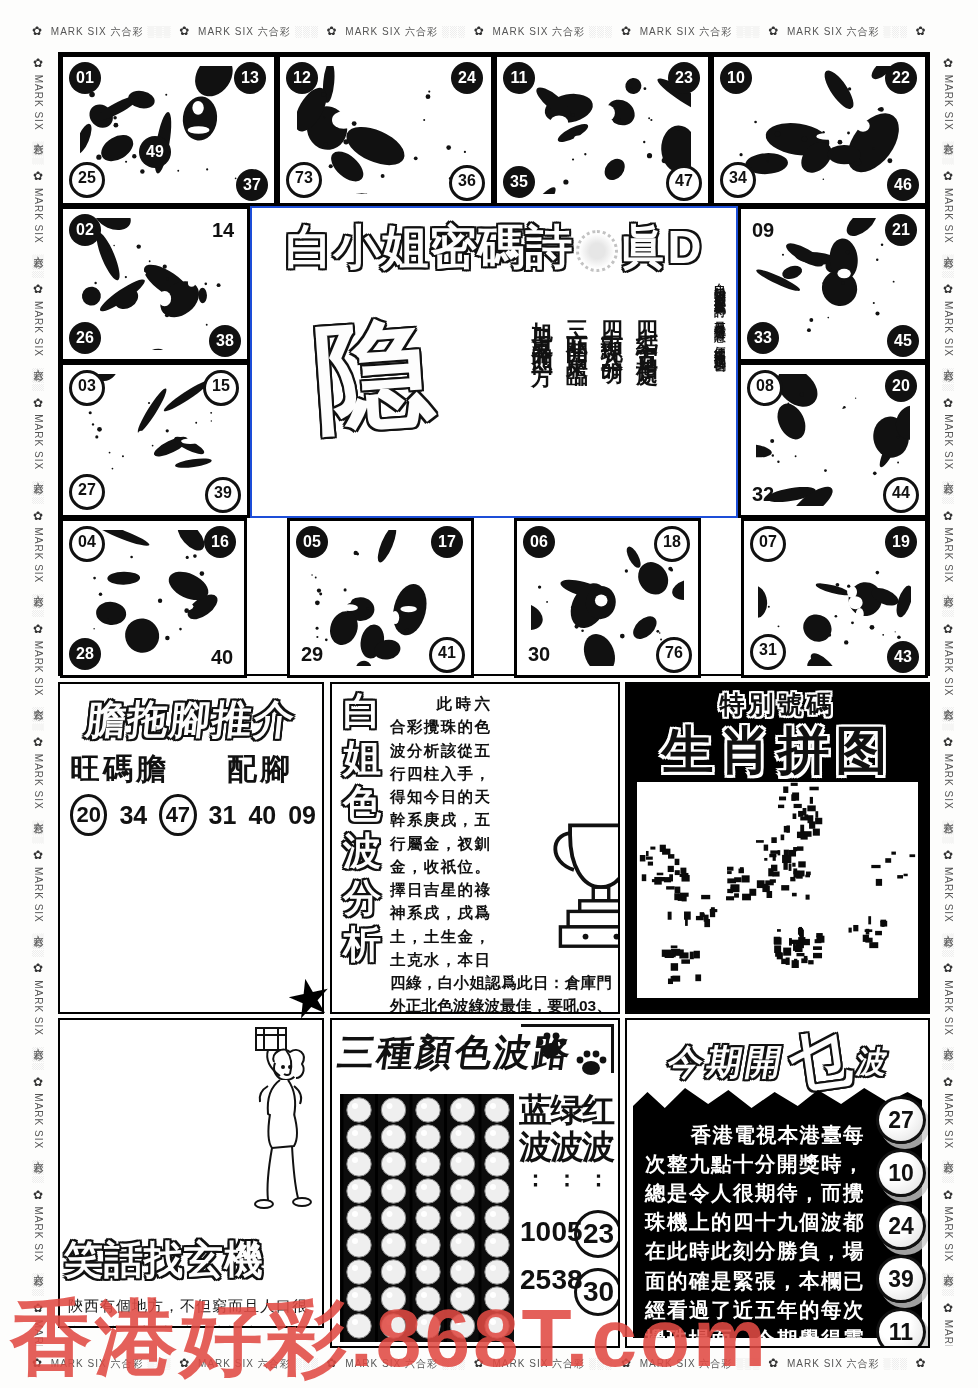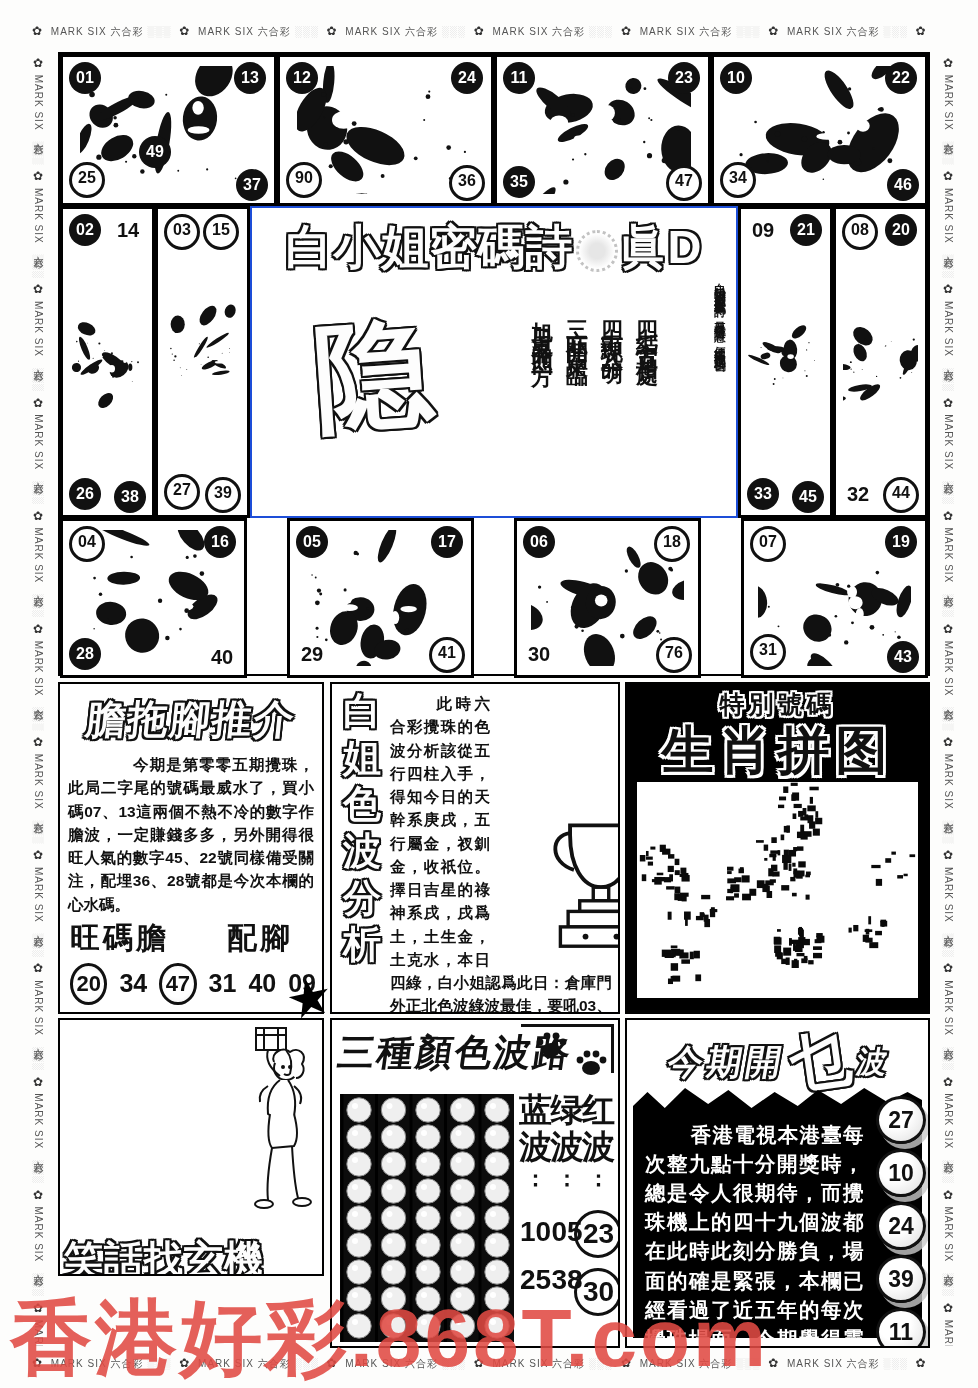--- a/index.html
+++ b/index.html
@@ -13,21 +13,21 @@
   .strip-left{left:28px;}
   .strip-right{left:938px;}
   .strip .flower{font-size:12px;color:#333;margin:0 4px;}
   .strip .shade{color:#c9c9c9;}
   
   .zwrap{position:absolute;left:58px;top:52px;width:872px;height:624px;border:2px solid #000;box-sizing:border-box;background:#fff;}
   .zrow{display:flex;}
   .zrow1{height:152px;}
   .zrow3{height:160px;gap:40px;}
   .zmid{display:flex;height:312px;}
-  .zcol{width:190px;display:flex;flex-direction:row;}
+  .zcol{width:190px;display:flex;flex-direction:column;}
   .zcol .zpanel{flex:1;}
   .zpanel{position:relative;flex:1;border:3px solid #000;box-sizing:border-box;background:#fff;overflow:hidden;}
   .zpanel svg{position:absolute;left:8%;top:6%;width:84%;height:88%;}
   .corner{position:absolute;width:32px;height:32px;border-radius:50%;text-align:center;
           font-weight:bold;font-size:16px;line-height:32px;z-index:3;}
   .c-dark{background:#111;color:#fff;}
   .c-ring{background:#fff;color:#111;border:3px solid #111;line-height:26px;width:30px;height:30px;}
   .c-plain{background:none;color:#111;font-size:20px;border-radius:0;}
   .pos-tl{top:5px;left:6px;text-align:center;} .pos-tr{top:5px;right:8px;}
   .pos-bl{bottom:5px;left:6px;} .pos-br{bottom:2px;right:6px;}
@@ -45,21 +45,21 @@
   .poem-lines{position:absolute;right:78px;top:96px;height:210px;writing-mode:vertical-rl;
     font-family:"Liberation Serif",serif;font-weight:bold;font-size:22px;letter-spacing:7px;line-height:1.0;}
   .poem-lines div{margin-left:13px;}
   .poem-note{position:absolute;right:8px;top:66px;height:238px;writing-mode:vertical-rl;
     font-family:"Liberation Serif",serif;font-weight:bold;font-size:11.5px;letter-spacing:2px;line-height:1.4;}
   
   .box{position:absolute;border:2px solid #000;box-sizing:border-box;background:#fff;overflow:hidden;}
   #box-dantuo{left:58px;top:682px;width:266px;height:332px;}
   #box-sebo{left:330px;top:682px;width:290px;height:332px;}
   #box-shengxiao{left:625px;top:682px;width:305px;height:332px;background:#000;}
-  #box-joke{left:58px;top:1018px;width:266px;height:258px;}
+  #box-joke{left:58px;top:1018px;width:266px;height:310px;}
   #box-colors{left:330px;top:1018px;width:290px;height:330px;}
   #box-week{left:625px;top:1018px;width:305px;height:330px;}
   
   .dantuo-title{font-size:40px;letter-spacing:2px;text-align:center;margin-top:8px;transform:skewX(-6deg);}
   .dantuo-body{padding:6px 8px 0 8px;font-size:15.5px;font-weight:bold;line-height:1.5;text-indent:4.2em;text-align:justify;}
   .dantuo-labels{display:flex;padding:2px 10px 0 10px;font-size:30px;font-weight:900;letter-spacing:3px;}
   .dantuo-labels .lab2{margin-left:58px;}
   .dantuo-nums{display:flex;align-items:center;padding:4px 6px 0 10px;font-size:25px;font-weight:bold;gap:12px;}
   .numring{width:36px;height:36px;border:3px solid #111;border-radius:50%;line-height:36px;text-align:center;
            font-size:22px;background:radial-gradient(circle,#fff 55%,#eee 100%);}
@@ -186,21 +186,21 @@
             <circle cx="171.13888159859926" cy="89.59009569138288" r="2.6471771167591216" fill="#111"></circle>
             <circle cx="149.26274585537612" cy="26.358103370293975" r="1.2068119063973426" fill="#111"></circle>
             <circle cx="96.6294378740713" cy="121.713049095124" r="2.2274643605574966" fill="#111"></circle>
             <circle cx="31.09900763258338" cy="55.447907308116555" r="0.924803989008069" fill="#111"></circle>
             <circle cx="64.47750932071358" cy="62.46286392211914" r="2.7379624420776962" fill="#111"></circle>
             <circle cx="32.534688422456384" cy="86.49241621606052" r="2.5486038975417613" fill="#111"></circle>
             <circle cx="30.183912641368806" cy="29.78773968294263" r="2.714478136412799" fill="#111"></circle>
           </svg>
           <div class="corner c-dark pos-tl">12</div>
           <div class="corner c-dark pos-tr">24</div>
-          <div class="corner c-ring pos-bl">90</div>
+          <div class="corner c-ring pos-bl">73</div>
           <div class="corner c-ring pos-br">36</div>
         </div>
         <div class="zpanel">
           <svg viewBox="0 0 200 140">
             <ellipse cx="69.72316899336874" cy="64.16170212673023" rx="9.159537732601166" ry="8.975838284473866" transform="rotate(129.39374746754766 112.63417943846434 57.51528103835881)" fill="#111"></ellipse>
             <ellipse cx="75.75898716691881" cy="32.17655611690134" rx="27.43886758526787" ry="15.88964431360364" transform="rotate(349.00649218820035 137.4865689408034 111.28152592340484)" fill="#111"></ellipse>
             <ellipse cx="42.730313558131456" cy="101.00169890327379" rx="24.371029787696898" ry="8.26364321867004" transform="rotate(39.555605202913284 130.61910812277347 72.56987009663135)" fill="#111"></ellipse>
             <ellipse cx="137.75133110117167" cy="100.50401755608618" rx="10.022887303028256" ry="13.142067375592887" transform="rotate(218.9516452420503 128.10927543789148 111.62356804823503)" fill="#111"></ellipse>
             <ellipse cx="39.10249817185104" cy="30.669367781374604" rx="26.550803372636437" ry="6.839526110794395" transform="rotate(308.97587103769183 164.83691052999347 103.1389344483614)" fill="#111"></ellipse>
             <ellipse cx="47.28031870443374" cy="112.13350885082036" rx="16.355343106668442" ry="13.739999884739518" transform="rotate(211.14739115349948 75.20609681494534 70.86812270106748)" fill="#111"></ellipse>
@@ -563,21 +563,20 @@
           <div class="corner c-ring pos-tl">07</div>
           <div class="corner c-dark pos-tr">19</div>
           <div class="corner c-ring pos-bl">31</div>
           <div class="corner c-dark pos-br">43</div>
         </div>
       </div>
   </div>
 
   <div class="box" id="box-dantuo">
     <div class="dantuo-title outline">膽拖腳推介</div>
-    <div class="dantuo-body">今期是第零零五期攪珠，此局二字尾的號碼最威水了，買小碼07、13這兩個不熱不冷的數字作膽波，一定賺錢多多，另外開得很旺人氣的數字45、22號同樣備受關注，配埋36、28號都是今次本欄的心水碼。</div>
     <div class="dantuo-labels">
       <span>旺碼膽</span>
       <span class="lab2">配腳</span>
     </div>
     <div class="dantuo-nums" id="dantuo-nums">
         <span class="numring">20</span>
         <span>34</span>
         <span class="numring">47</span>
         <span>31</span>
         <span>40</span>

